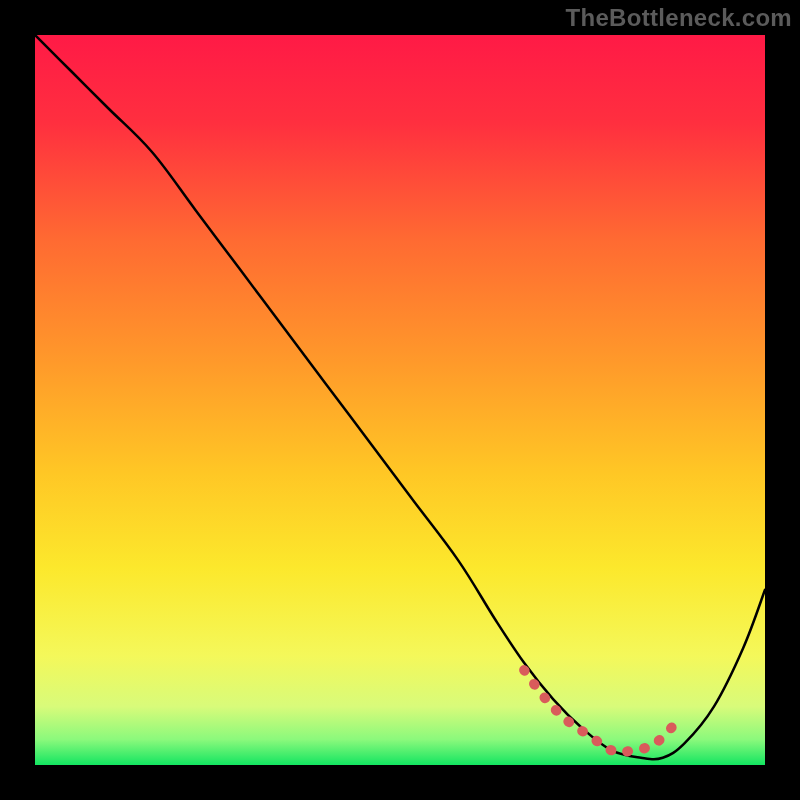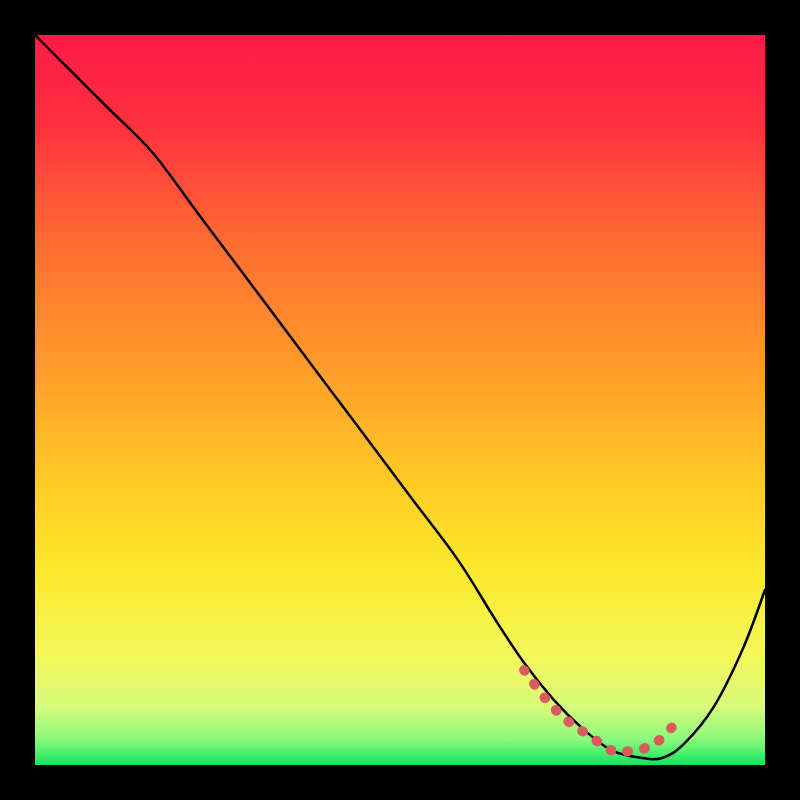--- a/index.html
+++ b/index.html
@@ -41,20 +41,21 @@
   .highlight {
     position: absolute;
     left: 0; top: 0; width: 100%; height: 100%;
     pointer-events: none;
   }
 </style>
 </head>
 <body>
 
 <div class="chart-container">
+  <div class="watermark">TheBottleneck.com</div>
   <div class="plot-area">
     <svg class="gradient-bg" viewBox="0 0 730 730" preserveAspectRatio="none">
       <defs>
         <linearGradient id="bg-grad" x1="0" y1="0" x2="0" y2="1">
             <stop offset="0.00%" stop-color="#ff1a46"></stop>
             <stop offset="12.00%" stop-color="#ff2f3f"></stop>
             <stop offset="28.00%" stop-color="#ff6a32"></stop>
             <stop offset="45.00%" stop-color="#ff9a2a"></stop>
             <stop offset="60.00%" stop-color="#ffc725"></stop>
             <stop offset="73.00%" stop-color="#fce82c"></stop>

